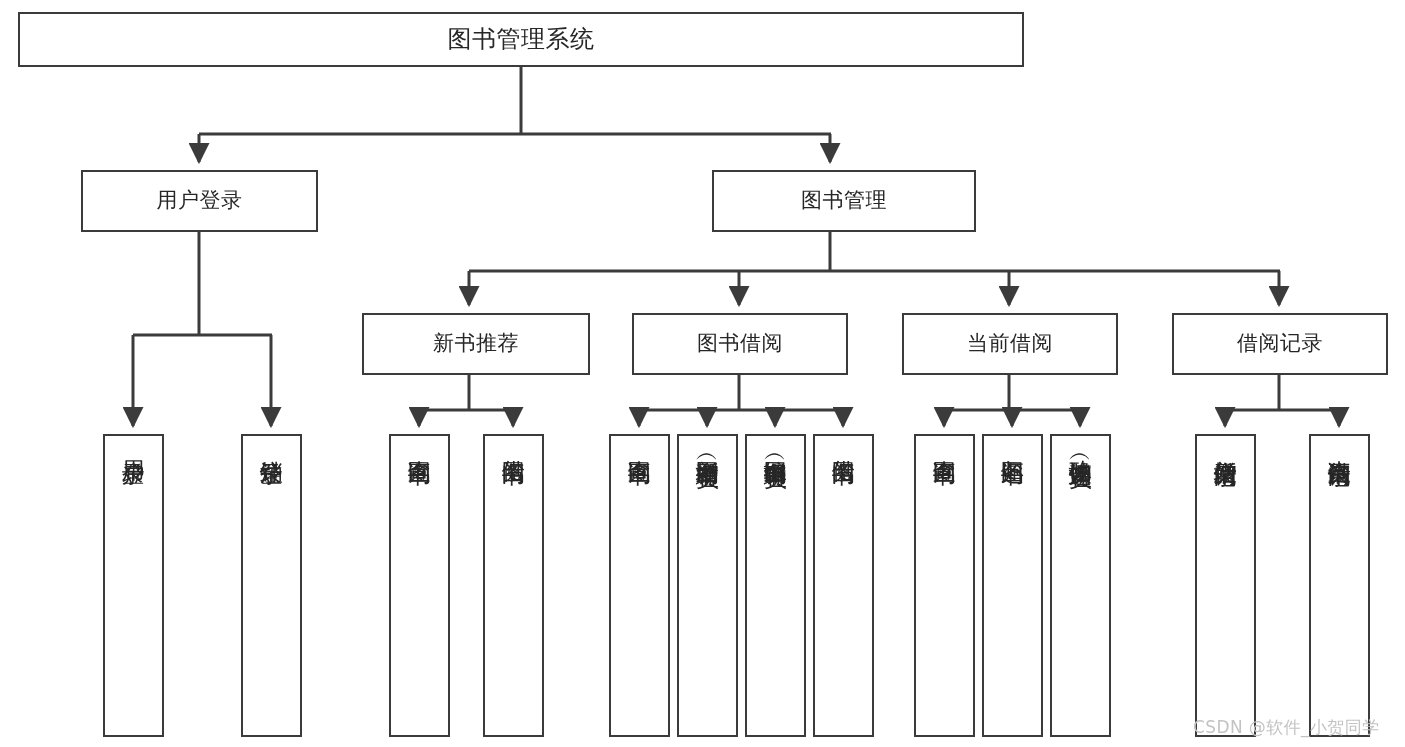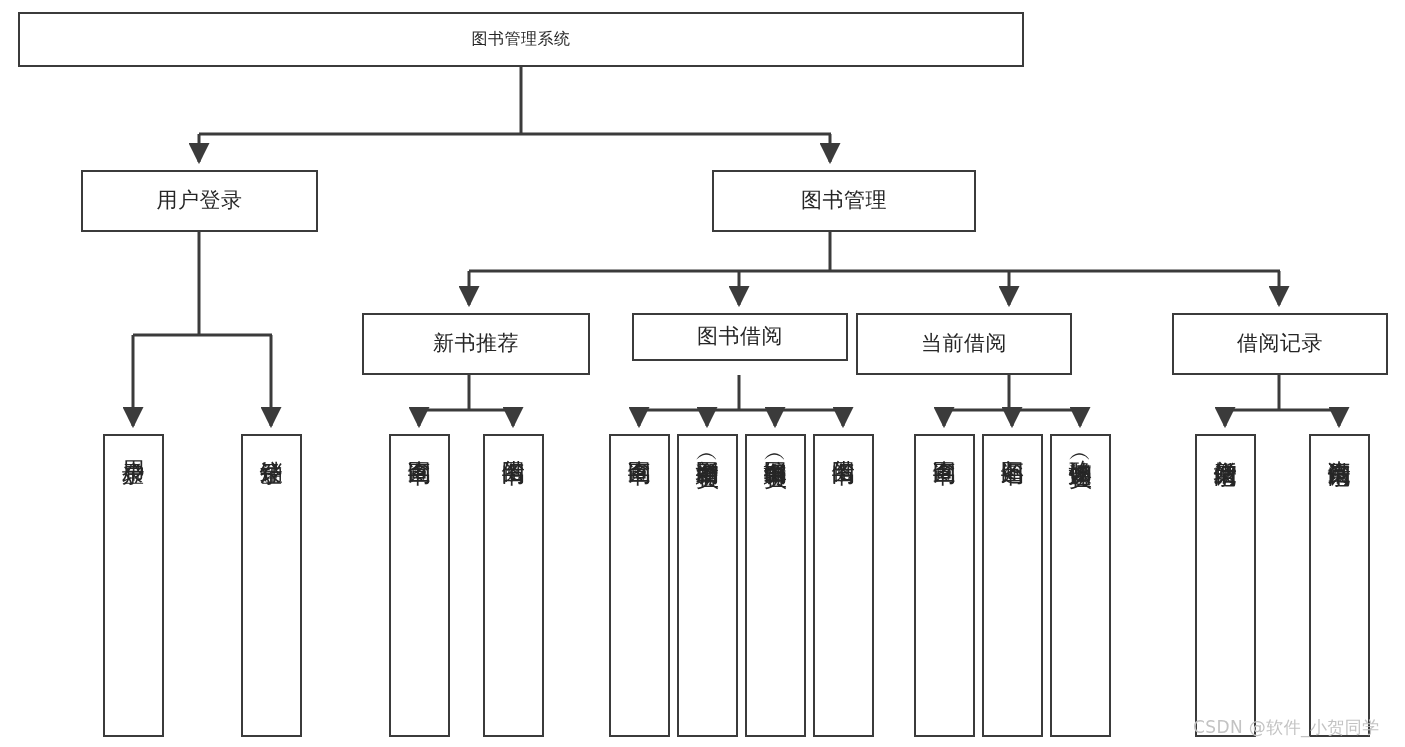--- a/index.html
+++ b/index.html
@@ -41,21 +41,21 @@
     text-align: center;
     line-height: 1.02;
     letter-spacing: 0.5px;
   }
   
   .node.horiz .label {
     font-size: 21px;
     white-space: nowrap;
   }
   #n-root.horiz .label {
-    font-size: 16px;
+    font-size: 24px;
   }
   
   .node.vert {
     align-items: flex-start;
     justify-content: center;
     padding-top: 6px;
   }
   .node.vert .label {
     writing-mode: vertical-rl;
     text-orientation: upright;
@@ -149,24 +149,24 @@
   <div class="node horiz" style="left: 81px; top: 170px; width: 237px; height: 62px;">
     <span class="label">用户登录</span>
   </div>
   <div class="node horiz" style="left: 712px; top: 170px; width: 264px; height: 62px;">
     <span class="label">图书管理</span>
   </div>
 
   <div class="node horiz" style="left: 362px; top: 313px; width: 228px; height: 62px;">
     <span class="label">新书推荐</span>
   </div>
-  <div class="node horiz" style="left: 632px; top: 313px; width: 216px; height: 48px;">
+  <div class="node horiz" style="left: 632px; top: 313px; width: 216px; height: 62px;">
     <span class="label">图书借阅</span>
   </div>
-  <div class="node horiz" style="left: 856px; top: 313px; width: 216px; height: 62px;">
+  <div class="node horiz" style="left: 902px; top: 313px; width: 216px; height: 62px;">
     <span class="label">当前借阅</span>
   </div>
   <div class="node horiz" style="left: 1172px; top: 313px; width: 216px; height: 62px;">
     <span class="label">借阅记录</span>
   </div>
 
   <div class="node vert" style="left: 103px; top: 434px; width: 61px; height: 303px;">
     <span class="label">用户登录</span>
   </div>
   <div class="node vert" style="left: 241px; top: 434px; width: 61px; height: 303px;">

